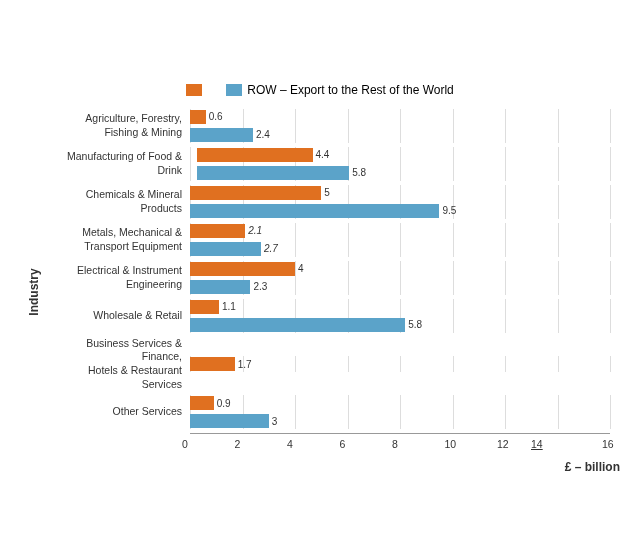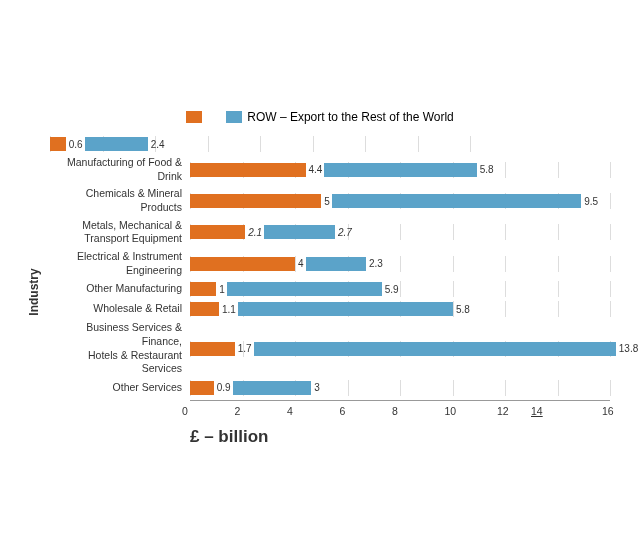--- a/index.html
+++ b/index.html
@@ -74,21 +74,21 @@
       width: 140px;
       min-width: 140px;
       font-size: 10.5px;
       text-align: right;
       padding-right: 8px;
       line-height: 1.3;
       color: #333;
     }
     .bar-pair {
       display: flex;
-      flex-direction: row;
+      flex-direction: column;
       gap: 2px;
       flex: 1;
       position: relative;
     }
     .bar-row {
       display: flex;
       align-items: center;
       height: 16px;
     }
     .bar {
@@ -109,22 +109,22 @@
       flex-direction: row;
       margin-left: 140px;
       margin-top: 4px;
     }
     .x-tick {
       font-size: 10.5px;
       color: #333;
       text-align: center;
     }
     .x-axis-title {
-      text-align: left;
-      font-size: 17px;
+      text-align: right;
+      font-size: 12px;
       font-weight: bold;
       margin-top: 4px;
       margin-left: 140px;
       color: #333;
     }
     .source-line {
       text-align: right;
       font-size: 10px;
       color: #555;
       margin-top: 6px;
@@ -165,20 +165,21 @@
   <div class="chart-body">
 
     <div class="y-axis-label-container">
       <span class="y-axis-label">Industry</span>
     </div>
 
     <div class="chart-inner">
       <div class="bars-area" id="bars-area">
 
       <div class="row-group">
+            <div class="row-label">Agriculture, Forestry,<br>Fishing &amp; Mining</div>
             <div class="bars-wrapper" style="width: 420px; position: relative;">
               <div class="gridline" style="left: 0px;"></div>
               <div class="gridline" style="left: 52.5px;"></div>
               <div class="gridline" style="left: 105px;"></div>
               <div class="gridline" style="left: 157.5px;"></div>
               <div class="gridline" style="left: 210px;"></div>
               <div class="gridline" style="left: 262.5px;"></div>
               <div class="gridline" style="left: 315px;"></div>
               <div class="gridline" style="left: 367.5px;"></div>
               <div class="gridline" style="left: 420px;"></div>
@@ -199,21 +200,21 @@
             <div class="bars-wrapper" style="width: 420px; position: relative;">
               <div class="gridline" style="left: 0px;"></div>
               <div class="gridline" style="left: 52.5px;"></div>
               <div class="gridline" style="left: 105px;"></div>
               <div class="gridline" style="left: 157.5px;"></div>
               <div class="gridline" style="left: 210px;"></div>
               <div class="gridline" style="left: 262.5px;"></div>
               <div class="gridline" style="left: 315px;"></div>
               <div class="gridline" style="left: 367.5px;"></div>
               <div class="gridline" style="left: 420px;"></div>
-              <div class="bar-pair" style="position: relative; z-index: 1;">
+              <div class="bar-pair" style="position: relative; z-index: 1; padding-left: 7px;">
                 <div class="bar-row">
                   <div class="bar bar-orange" style="width: 115.5px;"></div>
                   <span class="bar-label">4.4</span>
                 </div>
                 <div class="bar-row">
                   <div class="bar bar-blue" style="width: 152.25px;"></div>
                   <span class="bar-label">5.8</span>
                 </div>
               </div>
             </div>
@@ -284,44 +285,20 @@
                   <span class="bar-label">4</span>
                 </div>
                 <div class="bar-row">
                   <div class="bar bar-blue" style="width: 60.375px;"></div>
                   <span class="bar-label">2.3</span>
                 </div>
               </div>
             </div>
           </div>
           <div class="row-group">
-            <div class="row-label">Other Manufacturing</div>
-            <div class="bars-wrapper" style="width: 420px; position: relative;">
-              <div class="gridline" style="left: 0px;"></div>
-              <div class="gridline" style="left: 52.5px;"></div>
-              <div class="gridline" style="left: 105px;"></div>
-              <div class="gridline" style="left: 157.5px;"></div>
-              <div class="gridline" style="left: 210px;"></div>
-              <div class="gridline" style="left: 262.5px;"></div>
-              <div class="gridline" style="left: 315px;"></div>
-              <div class="gridline" style="left: 367.5px;"></div>
-              <div class="gridline" style="left: 420px;"></div>
-              <div class="bar-pair" style="position: relative; z-index: 1;">
-                <div class="bar-row">
-                  <div class="bar bar-orange" style="width: 26.25px;"></div>
-                  <span class="bar-label">1</span>
-                </div>
-                <div class="bar-row">
-                  <div class="bar bar-blue" style="width: 154.875px;"></div>
-                  <span class="bar-label">5.9</span>
-                </div>
-              </div>
-            </div>
-          </div>
-          <div class="row-group">
             <div class="row-label">Wholesale &amp; Retail</div>
             <div class="bars-wrapper" style="width: 420px; position: relative;">
               <div class="gridline" style="left: 0px;"></div>
               <div class="gridline" style="left: 52.5px;"></div>
               <div class="gridline" style="left: 105px;"></div>
               <div class="gridline" style="left: 157.5px;"></div>
               <div class="gridline" style="left: 210px;"></div>
               <div class="gridline" style="left: 262.5px;"></div>
               <div class="gridline" style="left: 315px;"></div>
               <div class="gridline" style="left: 367.5px;"></div>
@@ -347,24 +324,20 @@
               <div class="gridline" style="left: 157.5px;"></div>
               <div class="gridline" style="left: 210px;"></div>
               <div class="gridline" style="left: 262.5px;"></div>
               <div class="gridline" style="left: 315px;"></div>
               <div class="gridline" style="left: 367.5px;"></div>
               <div class="gridline" style="left: 420px;"></div>
               <div class="bar-pair" style="position: relative; z-index: 1;">
                 <div class="bar-row">
                   <div class="bar bar-orange" style="width: 44.625px;"></div>
                   <span class="bar-label">1.7</span>
-                </div>
-                <div class="bar-row">
-                  <div class="bar bar-blue" style="width: 362.25px;"></div>
-                  <span class="bar-label">13.8</span>
                 </div>
               </div>
             </div>
           </div>
           <div class="row-group">
             <div class="row-label">Other Services</div>
             <div class="bars-wrapper" style="width: 420px; position: relative;">
               <div class="gridline" style="left: 0px;"></div>
               <div class="gridline" style="left: 52.5px;"></div>
               <div class="gridline" style="left: 105px;"></div>

